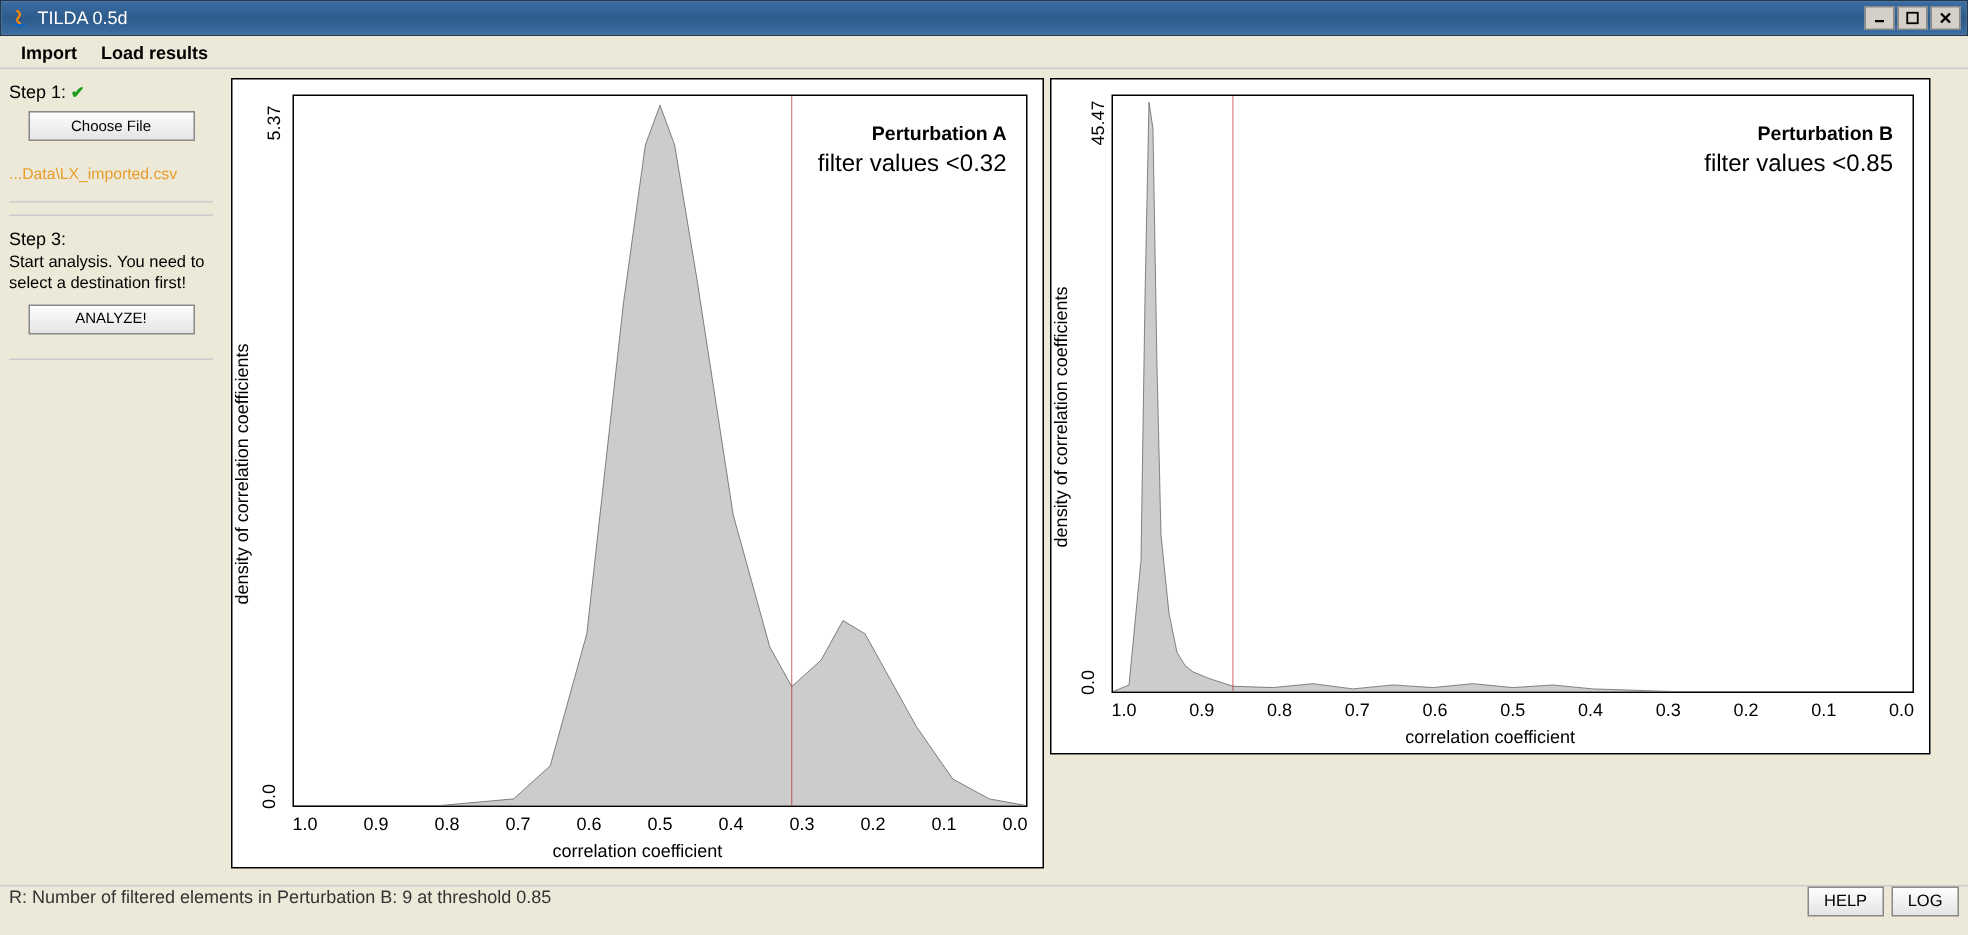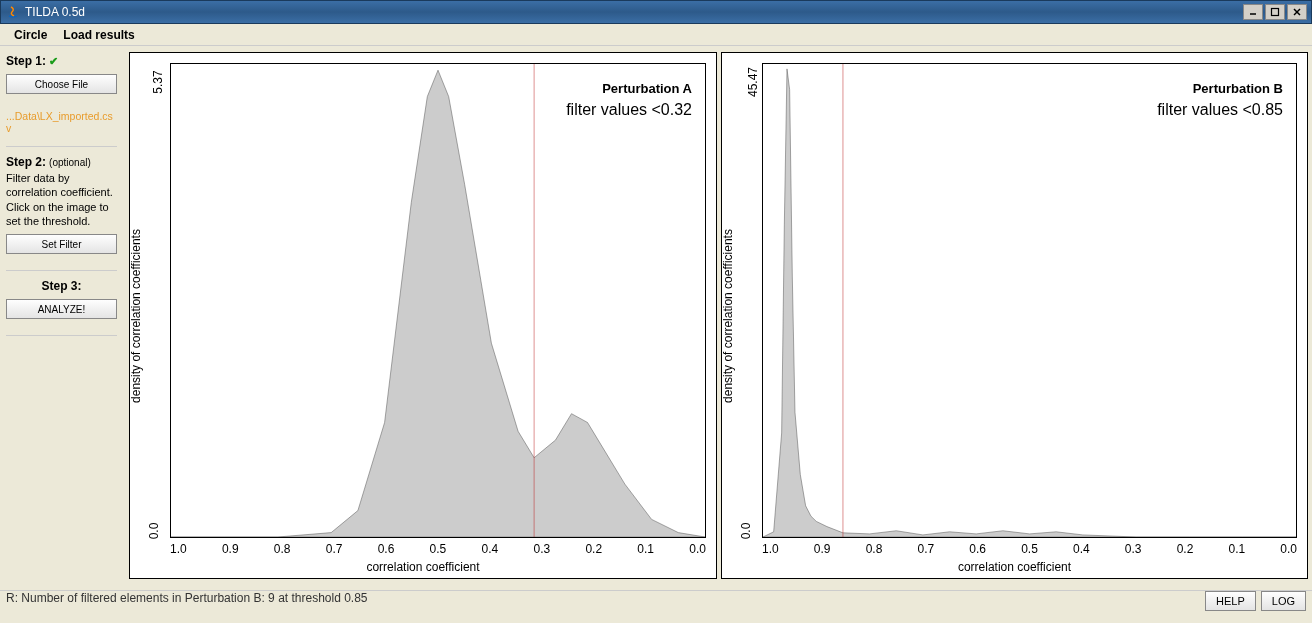--- a/index.html
+++ b/index.html
@@ -7,32 +7,32 @@
 .titlebar { height:24px; background:linear-gradient(to bottom,#3b6ea5 0%,#2d5a8a 50%,#3b6ea5 100%); color:#fff; display:flex; align-items:center; padding:0 4px; font-size:12px; border:1px solid #1a3a5c; }
 .titlebar .java-icon { width:16px; height:16px; margin-right:4px; display:flex; align-items:center; justify-content:center; }
 .titlebar .title { flex:1; font-weight:normal; }
 .win-btns { display:flex; gap:2px; }
 .win-btn { width:20px; height:16px; background:#d4d0c8; border:1px solid #888; display:flex; align-items:center; justify-content:center; font-size:10px; cursor:default; color:#000;}
 .menubar { height:22px; background:#ece9d8; display:flex; align-items:center; padding:0 6px; font-size:12px; border-bottom:1px solid #ccc; }
 .menubar .menu-item { padding:2px 8px; cursor:default; font-weight:bold;}
 .content { display:flex; height:544px; }
 .sidebar { width:148px; padding:8px 6px; font-size:11px; }
 .step { margin-bottom:12px; }
-.step-title { font-weight:bold; font-size:12px;text-align:center; }
+.step-title { font-weight:normal; font-size:12px; }
 .step-desc { font-size:11px; line-height:1.3; margin-top:2px; }
 .step-btn { display:block; width:111px; margin:6px auto 16px; height:20px; background:linear-gradient(to bottom,#fefefe,#e4e4e4); border:1px solid #888; font-size:10px; cursor:default; }
 .step-btn:disabled { color:#999; }
 .filepath { color:#e89c2c; font-size:10.5px; margin-top:4px; word-break:break-all; }
 .check { color:#1a9c1a; font-weight:bold; }
 .sep { border-top:1px solid #ccc; margin:8px 0; }
 .disabled { color:#999; }
 .plots { flex:1; display:flex; padding:6px; gap:4px; background:#ece9d8; }
 .plot-box { background:#fff; position:relative; border:1px solid #000; }
-.plot-a { width:588px; height:527px; }
-.plot-b { width:587px; height:527px; }
+.plot-a { width:542px; height:527px; }
+.plot-b { width:587px; height:451px; }
 .ylabel { position:absolute; left:6px; top:50%; transform:translate(-50%,-50%) rotate(-90deg); font-size:12px; white-space:nowrap; }
 .ymax { position:absolute; left:16px; top:22px; transform:rotate(-90deg); font-size:12px; }
 .ymin { position:absolute; left:16px; bottom:40px; transform:rotate(-90deg); font-size:12px; }
 .xlabel { position:absolute; bottom:4px; left:50%; transform:translateX(-50%); font-size:12px;text-align:center; }
 .xticks { position:absolute; bottom:22px; left:40px; right:10px; display:flex; justify-content:space-between; font-size:12px; }
 .chart-title { position:absolute; top:28px; right:24px; font-size:13px; font-weight:bold; }
 .chart-sub { position:absolute; top:48px; right:24px; font-size:16px; }
 .plotarea { position:absolute; left:40px; top:10px; right:10px; bottom:40px; border:1px solid #000; overflow:hidden; background:#fff;}
 .statusbar { height:24px; background:#ece9d8; border-top:1px solid #ccc; display:flex; align-items:flex-start; padding:0 6px; font-size:12px; }
 .statusbar .msg { flex:1; color:#333; }
@@ -66,40 +66,36 @@
     <div class="win-btn">
         <svg width="10" height="10">
           <line x1="2" y1="2" x2="8" y2="8" stroke="#000" stroke-width="1.5"></line>
           <line x1="8" y1="2" x2="2" y2="8" stroke="#000" stroke-width="1.5"></line>
         </svg>
       </div>
   </div>
 </div>
 
 <div class="menubar">
-  <div class="menu-item">Circle</div>
+  <div class="menu-item">Import</div>
   <div class="menu-item">Load results</div>
 </div>
 
 <div class="content">
   <div class="sidebar">
     <div class="step">
       <div><span class="step-title">Step 1:</span> <span class="check">✔</span></div>
       <button class="step-btn">Choose File</button>
       <div class="filepath">...Data\LX_imported.csv</div>
     </div>
     <div class="sep"></div>
-    <div class="step">
-      <div><span class="step-title">Step 2:</span> <span class="optional">(optional)</span></div>
-      <div class="step-desc">Filter data by correlation coefficient. Click on the image to set the threshold.</div>
-      <button class="step-btn">Set Filter</button>
-    </div>
     <div class="sep"></div>
     <div class="step">
       <div class="step-title">Step 3:</div>
+      <div class="step-desc">Start analysis. You need to select a destination first!</div>
       <button class="step-btn">ANALYZE!</button>
     </div>
     <div class="sep"></div>
   </div>
 
   <div class="plots">
     <div class="plot-box plot-a">
       <div class="ymax">5.37</div>
       <div class="ymin">0.0</div>
       <div class="ylabel">density of correlation coefficients</div>

